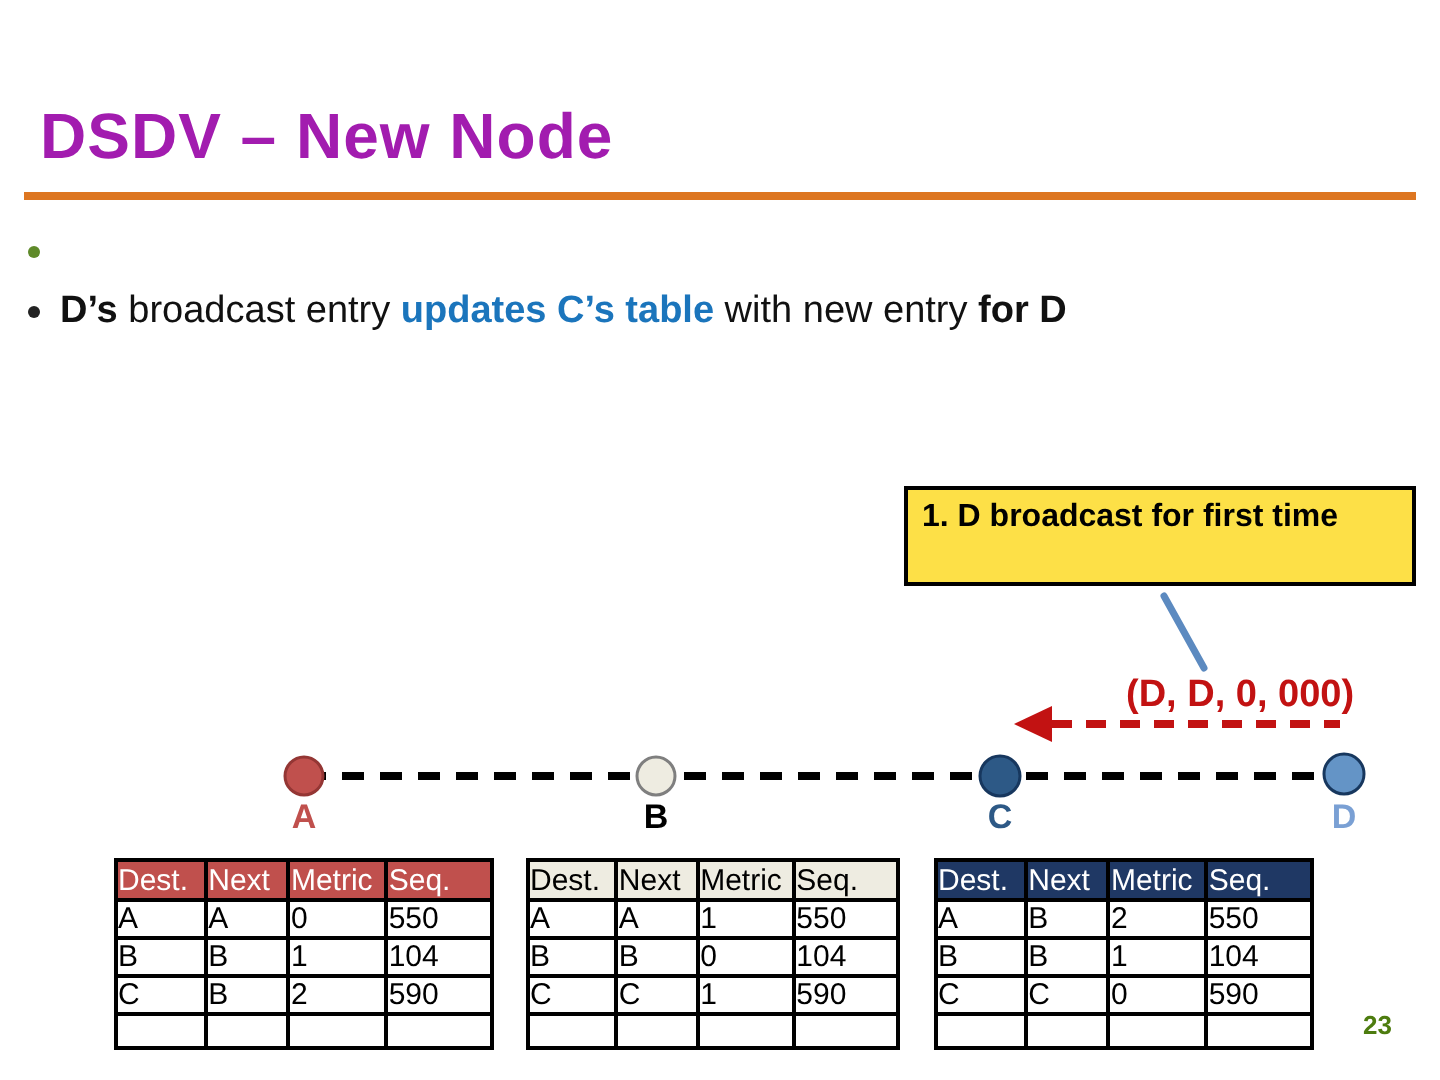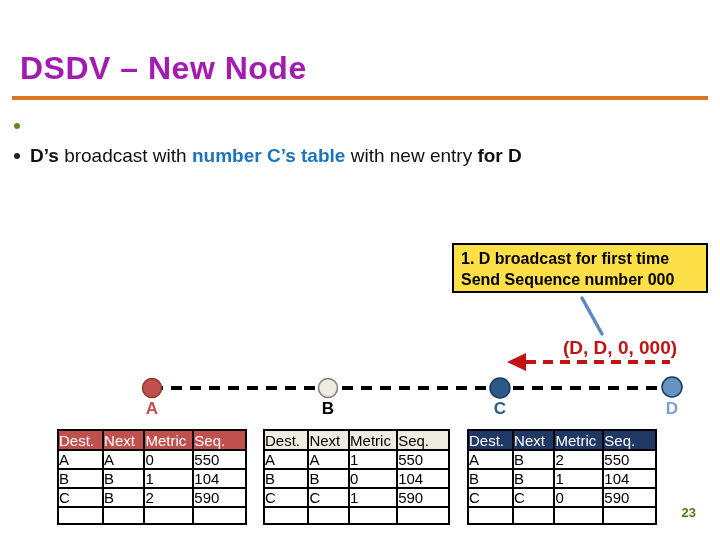--- a/index.html
+++ b/index.html
@@ -64,27 +64,26 @@
 
   <div class="title">DSDV – New Node</div>
   <div class="rule"></div>
 
   <div class="bullets">
     <div class="bullet">
       <span class="marker marker-1"></span>
     </div>
     <div class="bullet">
       <span class="marker marker-2"></span>
-      <span class="bullet-text"><span class="bold">D’s</span><span> broadcast with </span><span class="blue">number C’s table</span><span> with new entry </span><span class="bold">for D</span></span>
+      <span class="bullet-text"><span class="bold">D’s</span><span> broadcast entry </span><span class="blue">updates C’s table</span><span> with new entry </span><span class="bold">for D</span></span>
     </div>
   </div>
 
   <div class="callout">
     <div>1. D broadcast for first time</div>
-    <div>Send Sequence number 000</div>
   </div>
 
   <svg class="diagram-svg" viewBox="0 0 720 540">
     <line x1="582" y1="298" x2="602" y2="334" stroke="#5C8AC0" stroke-width="3.5" stroke-linecap="round"></line>
     <line x1="152" y1="388" x2="672" y2="388" stroke="#000000" stroke-width="4" stroke-dasharray="11 8"></line>
     <line x1="526" y1="362" x2="670" y2="362" stroke="#C21212" stroke-width="4" stroke-dasharray="10 7"></line>
     <polygon points="507,362 526,353 526,371" fill="#C21212"></polygon>
     <circle cx="152" cy="388" r="9.5" stroke-width="1.5" fill="#C0504D" stroke="#943634"></circle>
     <circle cx="328" cy="388" r="9.5" stroke-width="1.5" fill="#EEECE1" stroke="#7F7F7F"></circle>
     <circle cx="500" cy="388" r="10" stroke-width="1.5" fill="#2D5986" stroke="#17375E"></circle>

